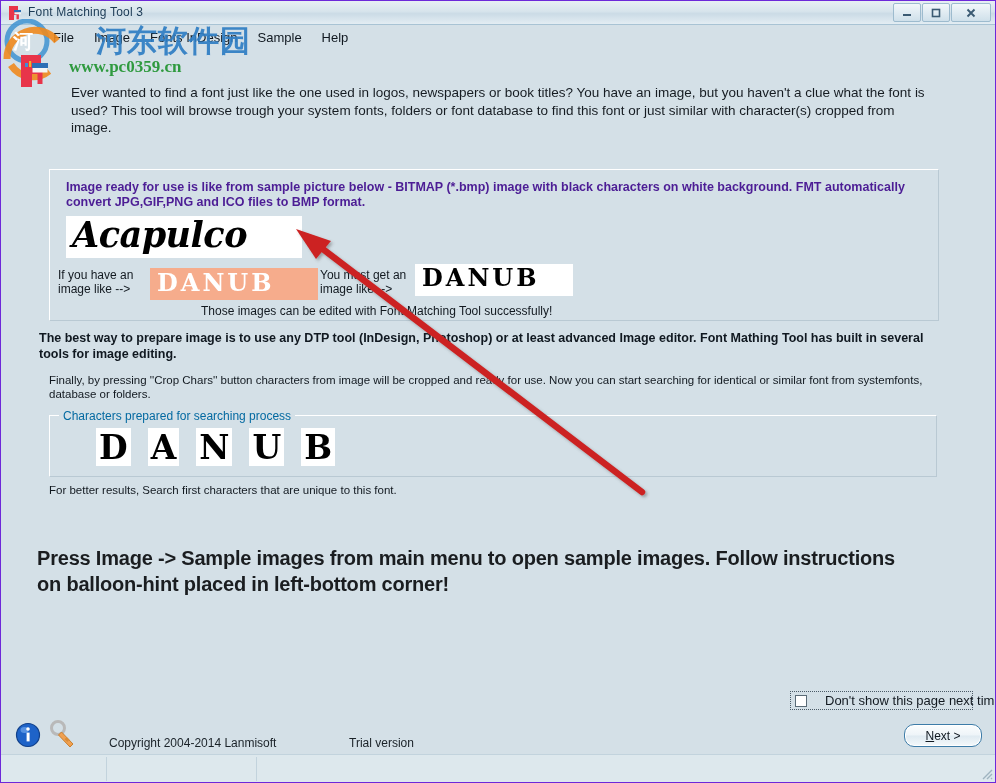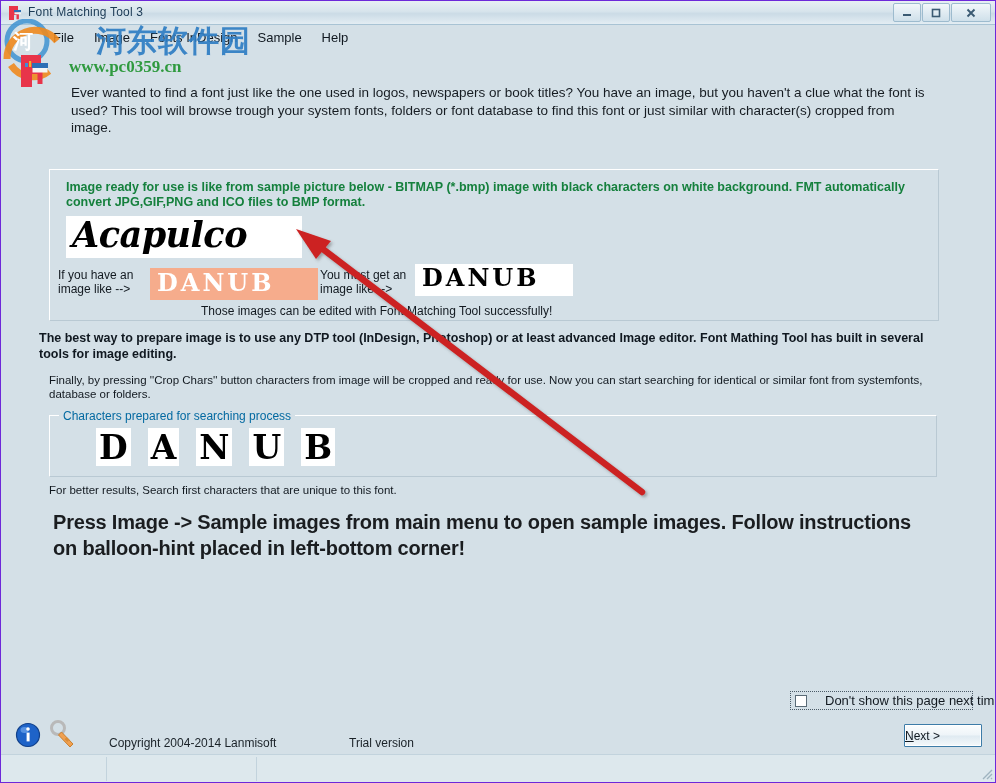--- a/index.html
+++ b/index.html
@@ -135,21 +135,21 @@
     border-bottom-color: #b9c9d3;
     box-sizing: border-box;
   }
   .panel-note {
     position: absolute;
     left: 16px; top: 10px;
     width: 858px;
     font-size: 12.5px;
     font-weight: bold;
     line-height: 15px;
-    color: #15803d;
+    color: #4c1d95;
   }
 
   .img-acapulco {
     position: absolute;
     left: 16px; top: 46px;
     width: 236px; height: 42px;
     background: #ffffff;
     overflow: hidden;
   }
   .img-acapulco span {
@@ -291,27 +291,28 @@
   .better-results {
     position: absolute;
     left: 48px; top: 483px;
     font-size: 11.5px;
     color: #121920;
   }
 
   
   .cta {
     position: absolute;
-    left: 52px;
+    left: 36px;
     width: 880px;
     font-size: 20px;
     font-weight: bold;
     line-height: 26px;
     color: #1a1d20;
     letter-spacing: -0.2px;
+    margin-top: 36px;
   }
   .cta-1 { top: 508px; }
   .cta-2 { top: 572px; }
 
   
   .arrow-layer {
     position: absolute;
     left: 0; top: 0;
     width: 996px; height: 783px;
     pointer-events: none;
@@ -342,25 +343,26 @@
     color: #121920;
     white-space: nowrap;
   }
 
   .btn-next {
     position: absolute;
     left: 903px; top: 723px;
     width: 78px; height: 23px;
     background: linear-gradient(to bottom, #fbfdfe 0%, #eef4f8 48%, #dfeaf1 52%, #f4f9fb 100%);
     border: 1px solid #3d7ca8;
-    border-radius: 1px;
+    border-radius: 10px;
     box-shadow: inset 0 0 0 1px #ffffff;
     box-sizing: border-box;
     display: flex;
     align-items: center;
+    justify-content: center;
     font-size: 12px;
     color: #101820;
   }
   .btn-next u { text-decoration: underline; }
 
   .info-icon {
     position: absolute;
     left: 14px; top: 721px;
     width: 26px; height: 26px;
   }

